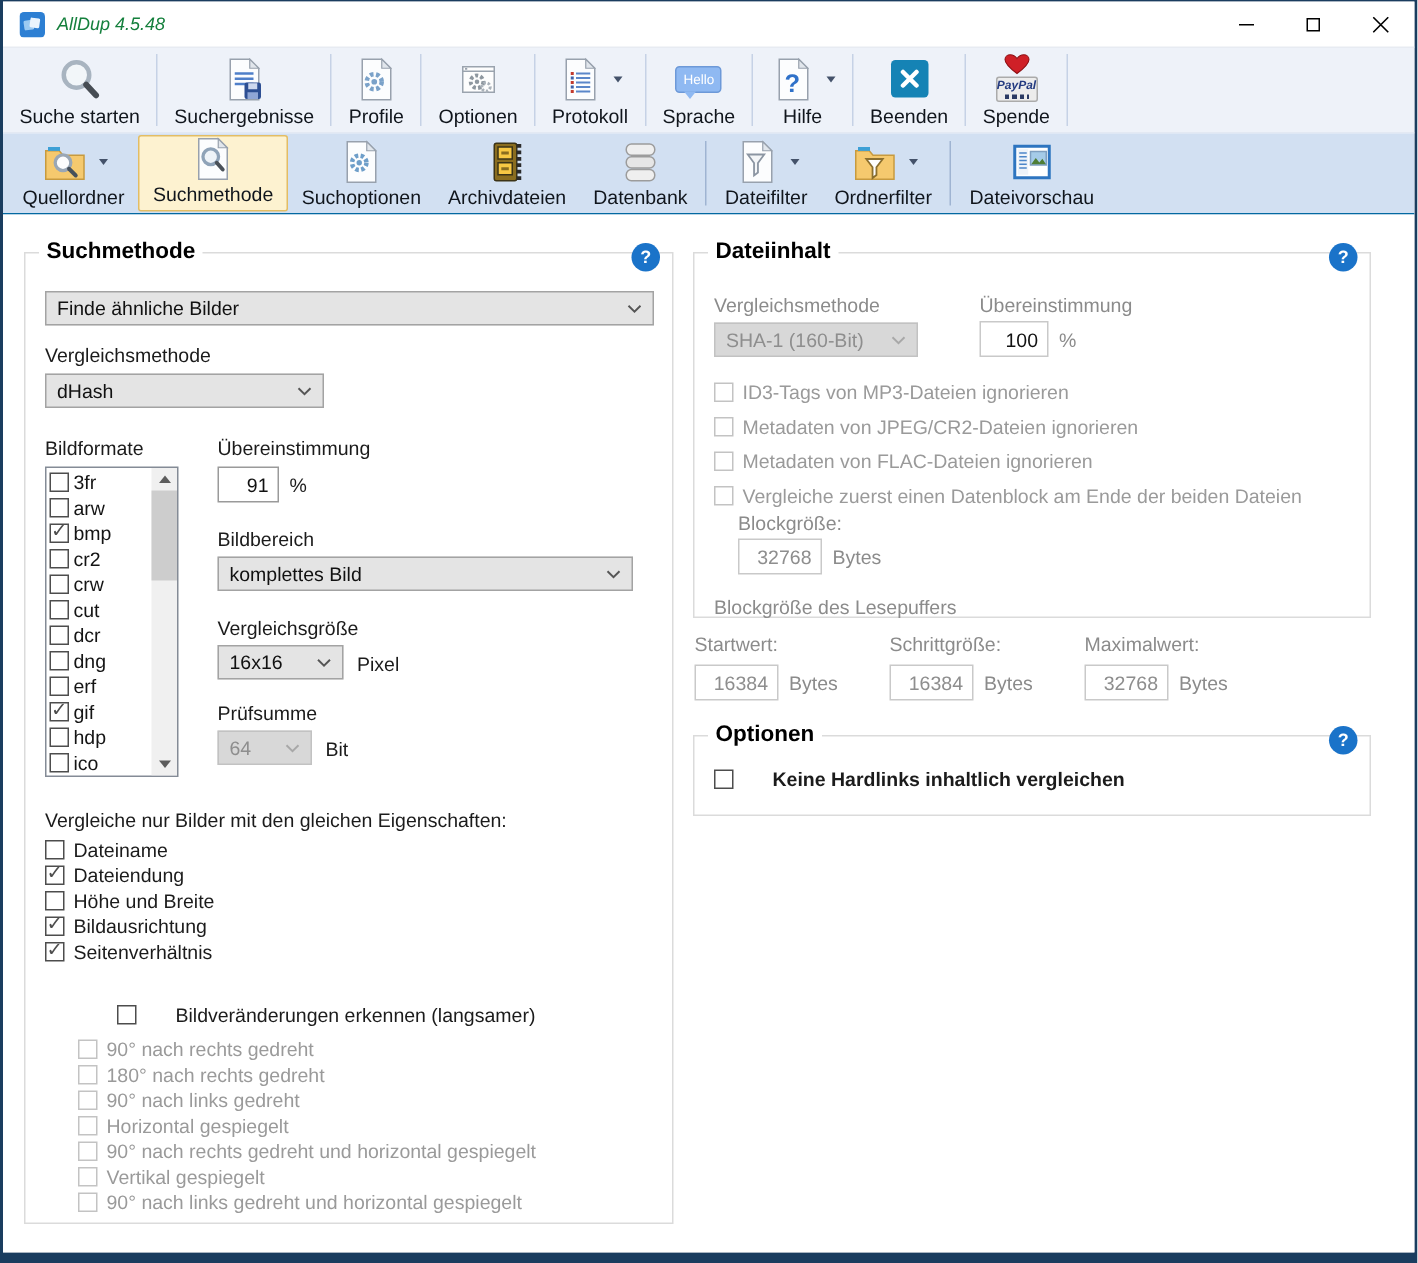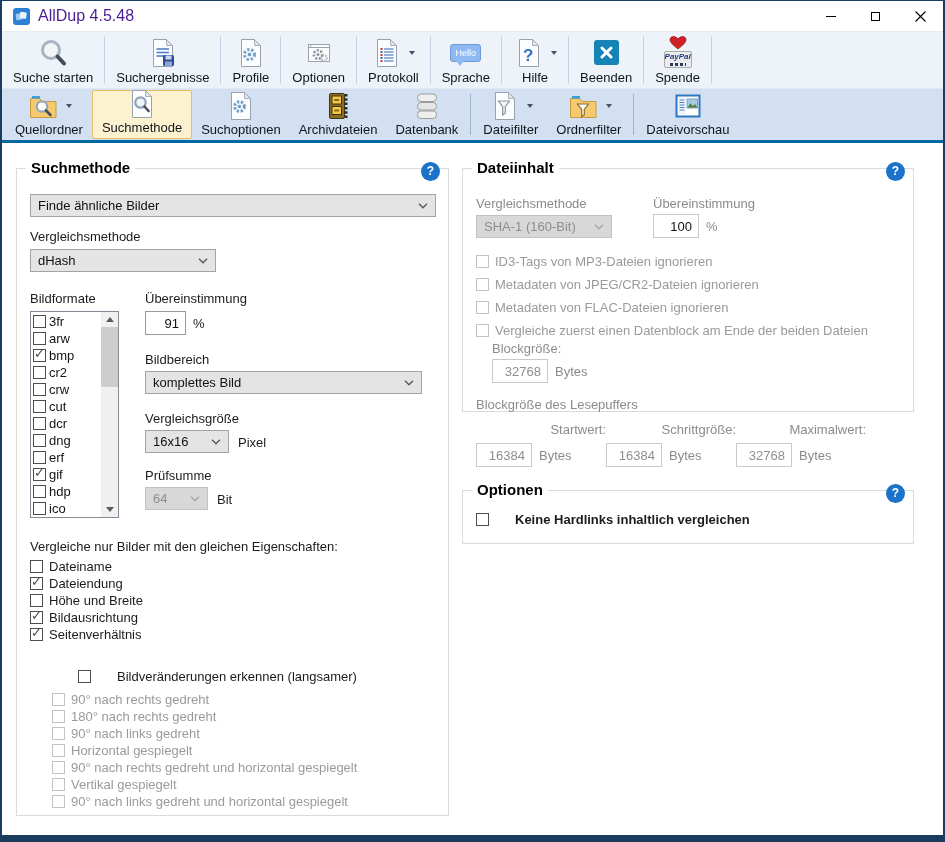--- a/index.html
+++ b/index.html
@@ -5,30 +5,30 @@
   * { margin:0; padding:0; box-sizing:border-box; }
   html,body { background:#fff; }
   body { font-family:"Liberation Sans","DejaVu Sans",sans-serif; }
 
   .window { position:relative; width:945px; height:842px; background:#fff;
     border:2px solid #1a3d5f; border-top:1px solid #1a3d5f; border-bottom:7px solid #1a3d5f; overflow:hidden; }
 
   
   .titlebar { height:31px; background:#fff; display:flex; align-items:center; border-bottom:1px solid #e7ebf2; }
   .app-logo { width:17px; height:17px; margin:0 8px 0 11px; flex:none; }
-  .title-text { font-size:16px; color:#4c1d95; }
+  .title-text { font-size:12px; color:#15803d;font-style:italic; }
   .win-controls { margin-left:auto; display:flex; height:100%; }
   .wc { width:45px; height:100%; display:flex; align-items:center; justify-content:center; }
   .glyph-min { width:10px; height:1px; background:#000; }
   .glyph-max { width:9px; height:9px; border:1px solid #000; }
 
   
   .toolbar { display:flex; align-items:stretch; }
   .toolbar-main { height:57px; background:#eef2f9; border-bottom:1px solid #e3e9f3; padding-left:2px; }
-  .toolbar-search { height:54px; background:#d2e0f2; border-bottom:3px solid #0369a1; padding-left:4px; }
+  .toolbar-search { height:54px; background:#d2e0f2; border-bottom:1px solid #0369a1; padding-left:4px; }
   .tbtn { display:flex; flex-direction:column; align-items:center; justify-content:flex-end; padding:3px 9px 3px; white-space:nowrap; }
   .tbtn .ticon { height:36px; display:flex; align-items:center; }
   .toolbar-search .tbtn .ticon { height:33px; }
   .tlabel { font-size:13px; color:#10151c; line-height:15px; }
   .vsep { width:1px; background:#c6d2e6; margin:4px 2px; }
   .toolbar-search .vsep { background:#9fb4d2; margin:5px 3px; }
   .dd { width:0; height:0; border-left:3.5px solid transparent; border-right:3.5px solid transparent; border-top:4px solid #44526a; margin-left:6px; }
   .tbtn.active { background:#fdf2d0; border:1px solid #e3bd64; border-radius:2px; margin:1px 0; }
 
   .bubble { width:31px; height:18px; background:#8fb9f2; border:1px solid #6d99d8; border-radius:3px;
@@ -593,21 +593,21 @@
             <span>Vergleiche zuerst einen Datenblock am Ende der beiden Dateien</span>
           </div>
         </div>
 
       <span class="lbl dim" style="left:29px; top:172px;">Blockgröße:</span>
       <div class="inputbox disabled" style="left:29px; top:190px; width:56px;">32768</div>
       <span class="lbl dim" style="left:92px; top:195px;">Bytes</span>
 
       <span class="lbl dim" style="left:13px; top:228px;">Blockgröße des Lesepuffers</span>
 
-      <div class="buffer-row" style="left:13px; top:253px;text-align:right;">
+      <div class="buffer-row" style="left:0; top:253px;">
 
           <div class="buf-field">
             <div class="buf-lbl">Startwert:</div>
             <div class="buf-inrow">
               <div class="inputbox disabled buf-input">16384</div>
               <span class="unit dim">Bytes</span>
             </div>
           </div>
 
           <div class="buf-field">

